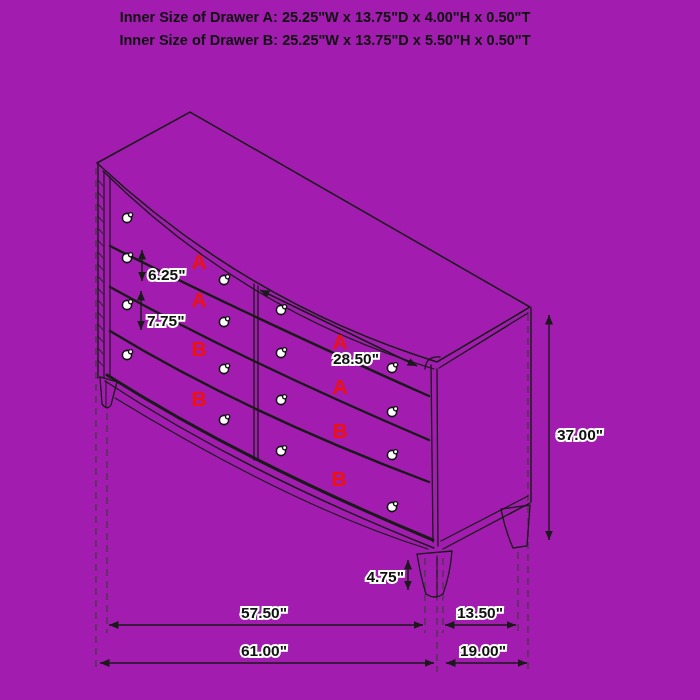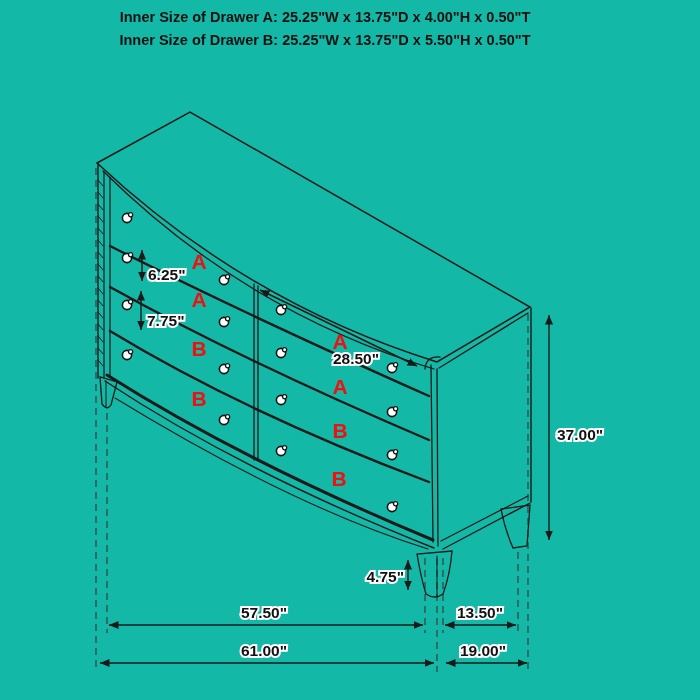--- a/index.html
+++ b/index.html
@@ -1,17 +1,17 @@
 <!DOCTYPE html>
 <html><head>
 <meta charset="utf-8">
 <style>
   html,body{margin:0;padding:0;background:#ffffff;}
   body{width:700px;height:700px;overflow:hidden;font-family:"Liberation Sans",sans-serif;}
-  #stage{position:relative;width:700px;height:700px;background:#14b8a6;}
+  #stage{position:relative;width:700px;height:700px;background:#a21caf;}
   svg{display:block}
   .hdr{font-weight:bold;font-size:14.5px;fill:#111;}
   .dim{font-weight:bold;font-size:15.5px;fill:#111;paint-order:stroke;stroke:#ffffff;stroke-width:4px;}
   .red{font-weight:bold;font-size:21px;fill:#ee1111;}
   .ln{stroke:#1a1a1a;fill:none;stroke-linecap:round;}
   .dash{stroke:#3c3c3c;fill:none;stroke-width:1.2;stroke-dasharray:7 5;}
   .arr{stroke:#1a1a1a;fill:none;stroke-width:1.4;}
 </style>
 </head>
 <body>

